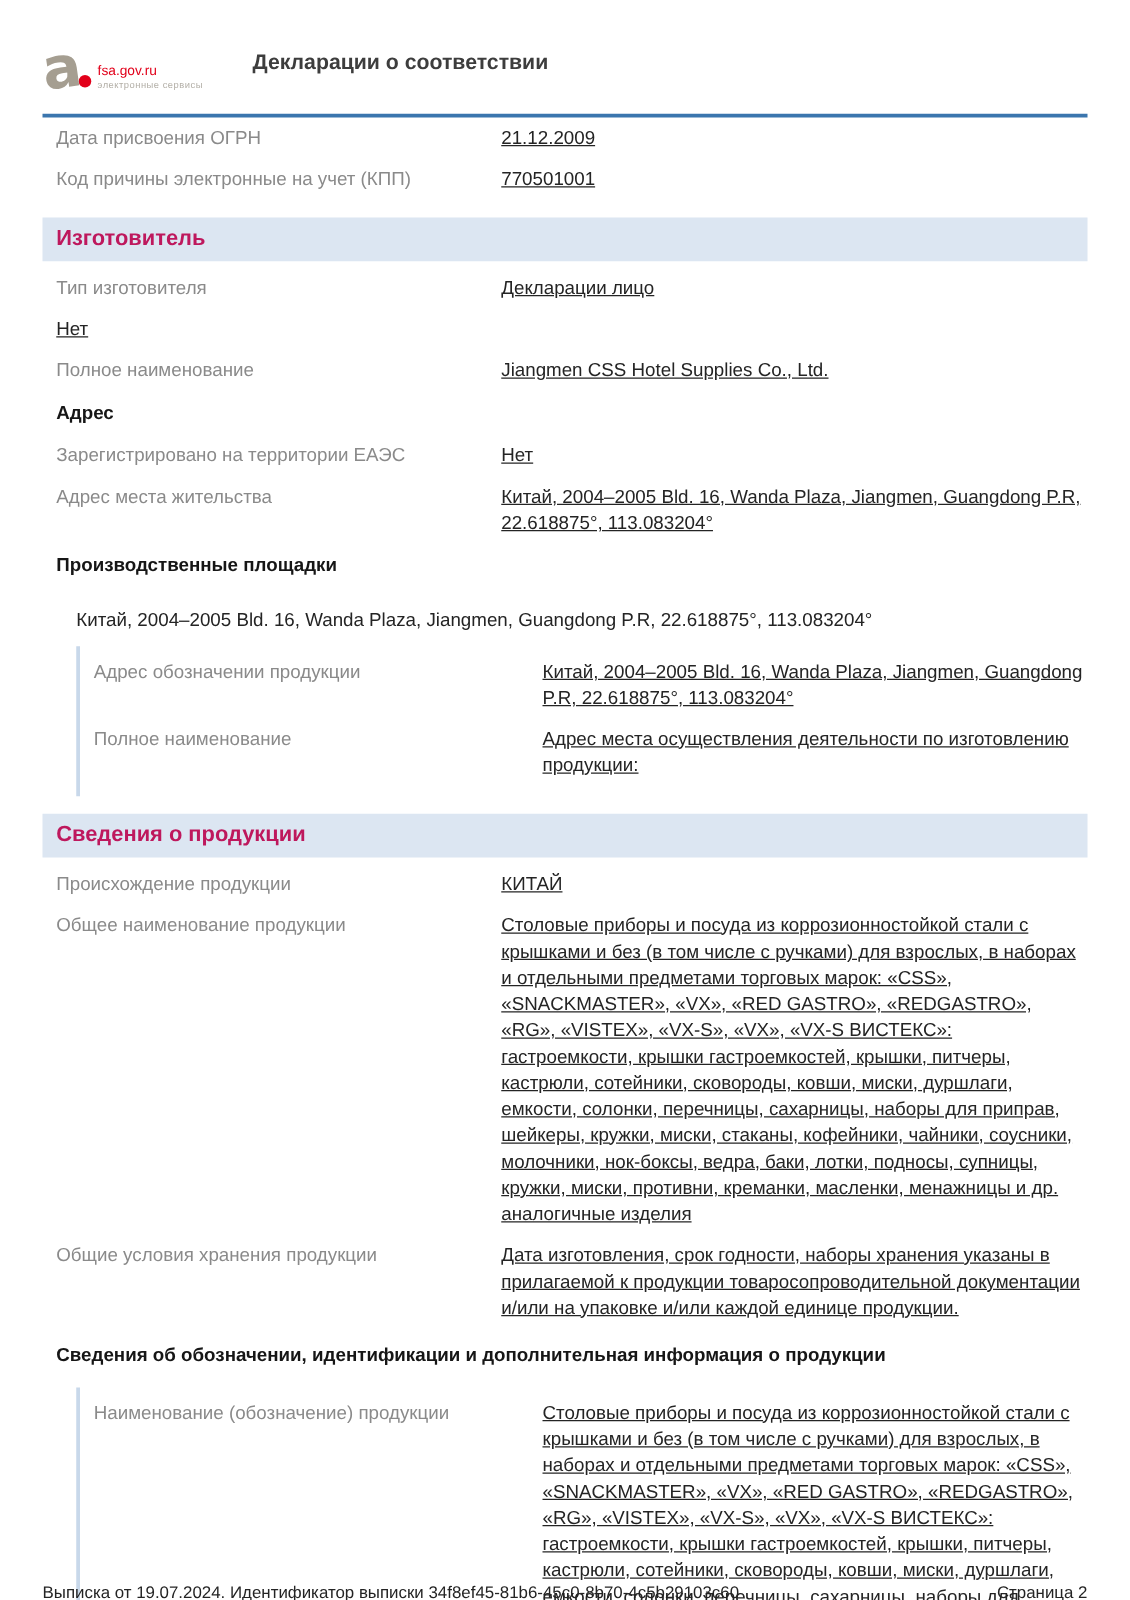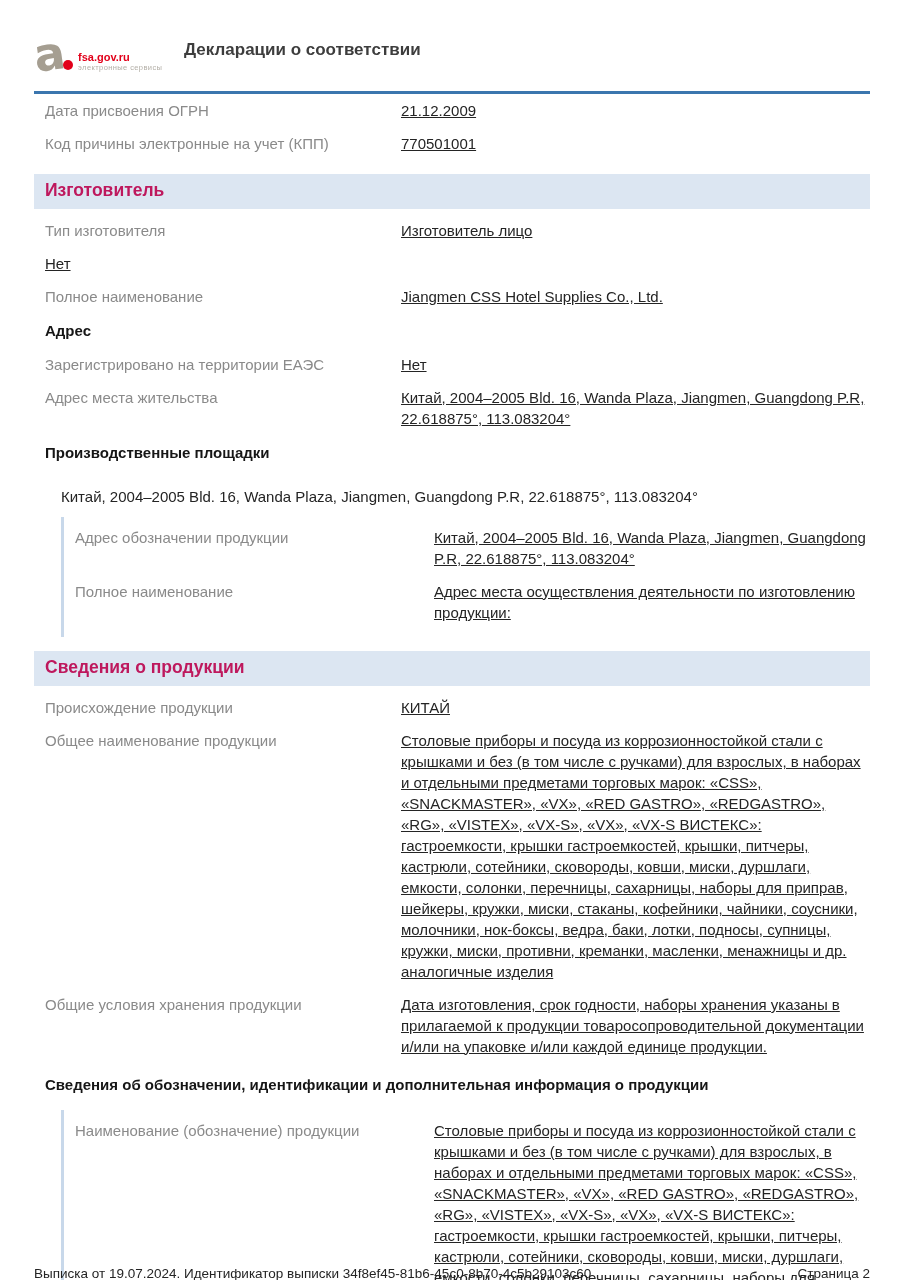--- a/index.html
+++ b/index.html
@@ -22,23 +22,23 @@
   .content{margin:0 34px;}
   .doc-header{display:flex;align-items:flex-start;padding-top:36px;}
   .logo{display:flex;align-items:flex-end;width:148px;}
   .logo-glyph{
     font-family:"DejaVu Sans",sans-serif;font-weight:bold;font-size:46px;
     line-height:0.82;color:var(--logo-taupe);transform:rotate(-8deg);display:inline-block;
   }
   .logo-dot{width:10px;height:10px;border-radius:50%;background:var(--logo-red);
     display:inline-block;margin:0 5px 4px -2px;}
   .logo-textcol{display:flex;flex-direction:column;line-height:1.15;padding-bottom:1px;}
-  .logo-brand{color:var(--logo-red);font-weight:bold;font-size:11px;}
+  .logo-brand{color:var(--logo-red);font-weight:normal;font-size:11px;}
   .logo-tagline{color:var(--tagline-gray);font-size:7.5px;letter-spacing:0.4px;}
-  .doc-title{font-size:17px;font-weight:bold;color:#3d3d3d;margin-left:2px;margin-top:4px;}
+  .doc-title{font-size:17px;font-weight:bold;color:#3d3d3d;margin-left:20px;margin-top:4px;}
   .rule{height:3px;background:var(--accent-blue);margin-top:17px;}
   .row{display:grid;grid-template-columns:332px 1fr;column-gap:0;
     padding:6px 0 6px 11px;font-size:15px;line-height:1.4;gap:24px;}
   .row .label{color:var(--label-gray);padding-right:14px;}
   .row .value{color:var(--text-dark);text-decoration:underline;}
   .section-bar{background:var(--section-bg);font-weight:bold;font-size:17.5px;
     color:#be185d;padding:6px 11px 8px;margin-top:14px;margin-bottom:5px;}
   .subheading{font-weight:bold;font-size:15px;color:#161616;padding:9px 0 9px 11px;}
   .site-summary{font-size:15px;padding:16px 0 2px 27px;line-height:1.4;}
   .nested{margin-left:27px;border-left:3px solid var(--nested-border);
@@ -74,21 +74,21 @@
     </div>
     <div class="row">
       <span class="label">Код причины электронные на учет (КПП)</span>
       <span class="value">770501001</span>
     </div>
 
     <div class="section-bar">Изготовитель</div>
 
     <div class="row">
       <span class="label">Тип изготовителя</span>
-      <span class="value">Изготовитель лицо</span>
+      <span class="value">Декларации лицо</span>
     </div>
     <div class="row">
       <span class="value">Нет</span>
     </div>
     <div class="row">
       <span class="label">Полное наименование</span>
       <span class="value">Jiangmen CSS Hotel Supplies Co., Ltd.</span>
     </div>
 
     <div class="subheading">Адрес</div>

